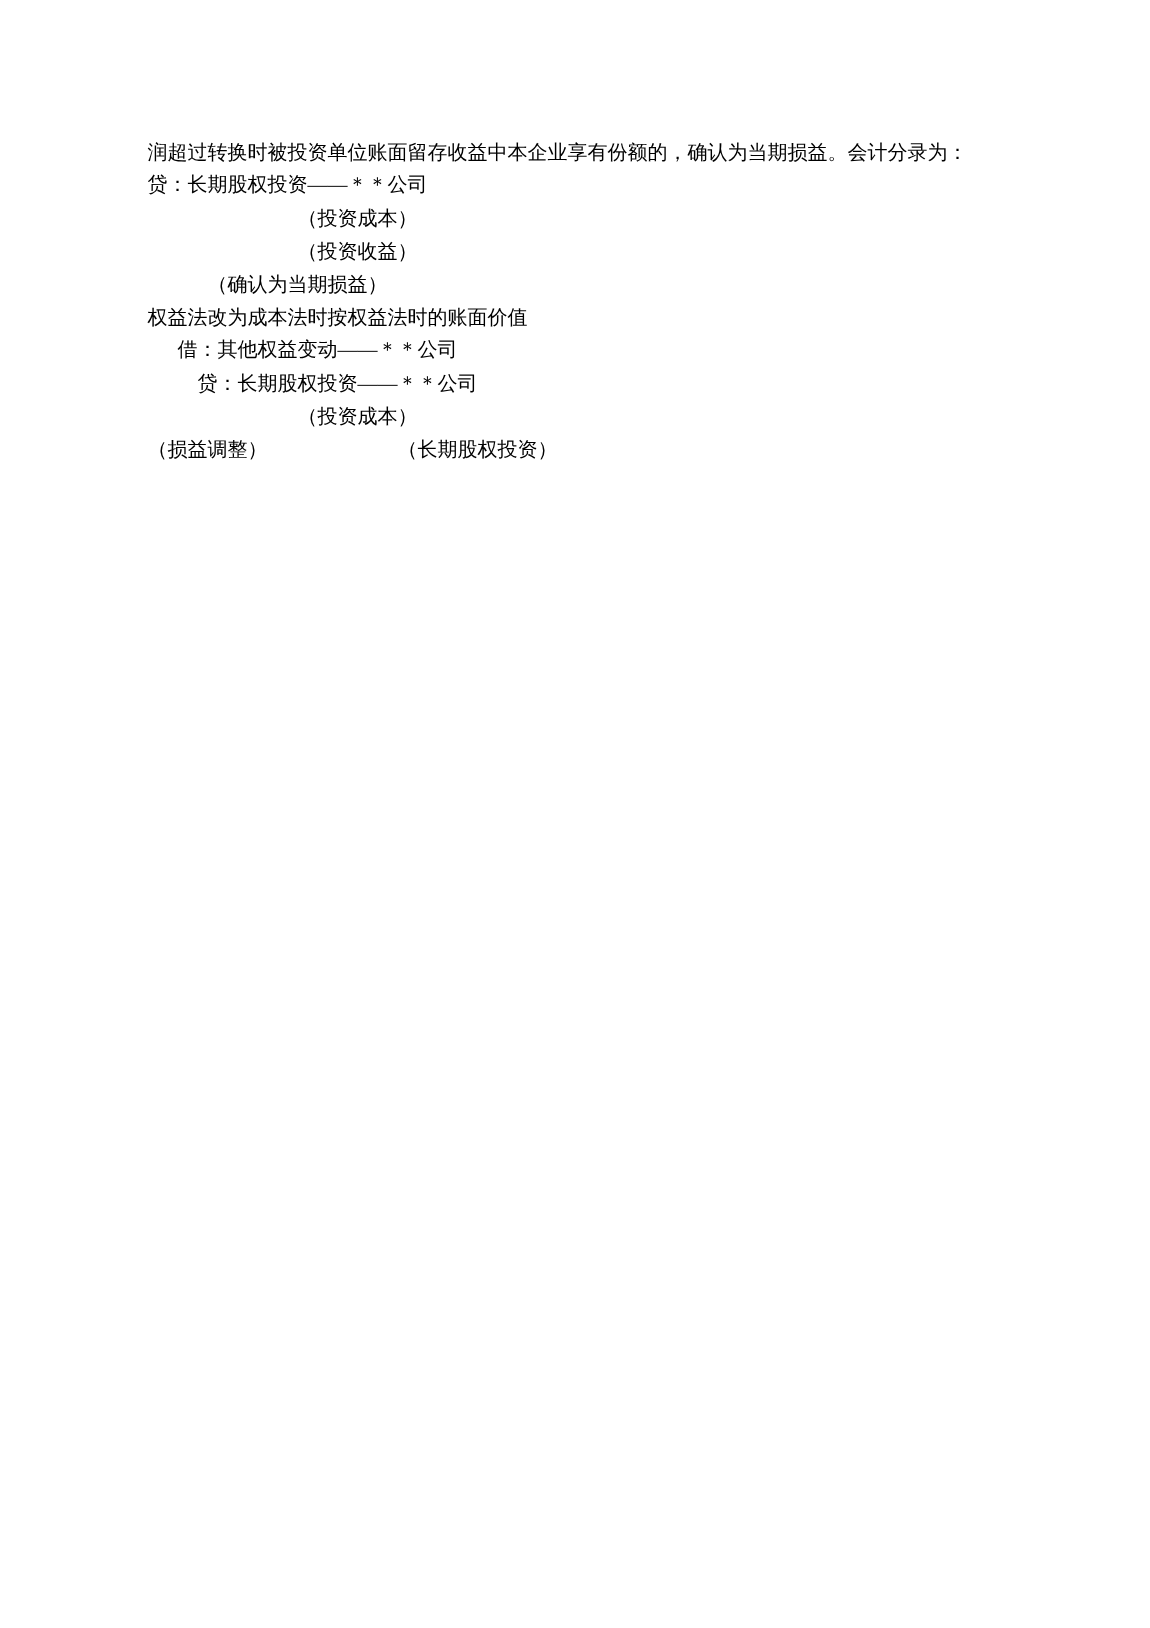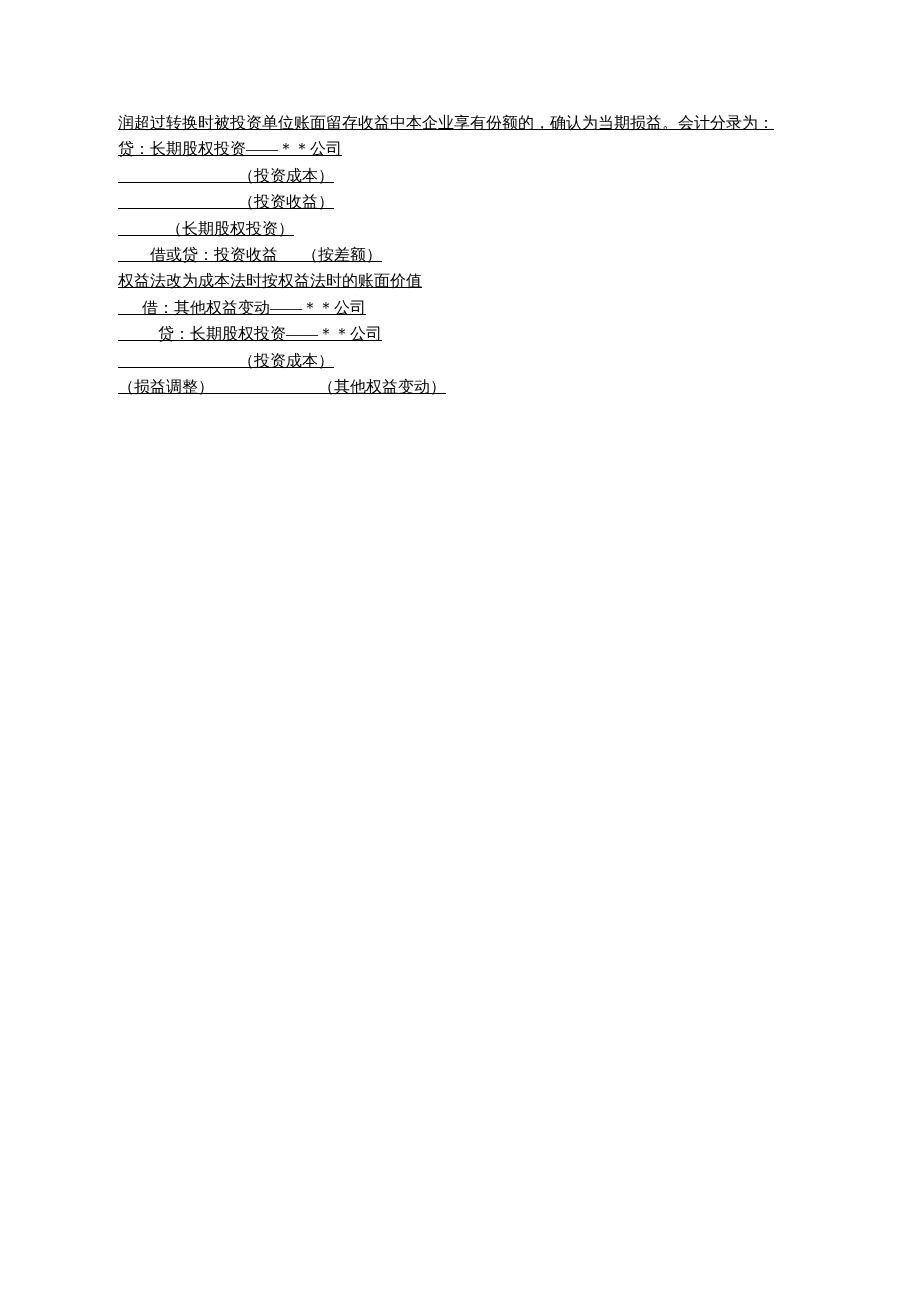--- a/index.html
+++ b/index.html
@@ -15,31 +15,29 @@
       font-size: 16px;
       color: #000000;
       line-height: 1.65;
       padding: 110px 118px 0 118px;
     }
     .content {
       width: 100%;
     }
     .line {
       white-space: pre;
-      text-decoration: underline;
     }
   </style>
 </head>
 <body>
 
 <div class="content">
   <div class="line">润超过转换时被投资单位账面留存收益中本企业享有份额的，确认为当期损益。会计分录为：</div>
   <div class="line">贷：长期股权投资——＊＊公司</div>
   <div class="line">                              （投资成本）</div>
   <div class="line">                              （投资收益）</div>
-  <div class="line">            （长期股权投资）</div>
-  <div class="line">        借或贷：投资收益      （按差额）</div>
+  <div class="line">            （确认为当期损益）</div>
   <div class="line">权益法改为成本法时按权益法时的账面价值</div>
   <div class="line">      借：其他权益变动——＊＊公司</div>
   <div class="line">          贷：长期股权投资——＊＊公司</div>
   <div class="line">                              （投资成本）</div>
-  <div class="line">（损益调整）                          （其他权益变动）</div>
+  <div class="line">（损益调整）                          （长期股权投资）</div>
 </div>
 
 </body></html>

